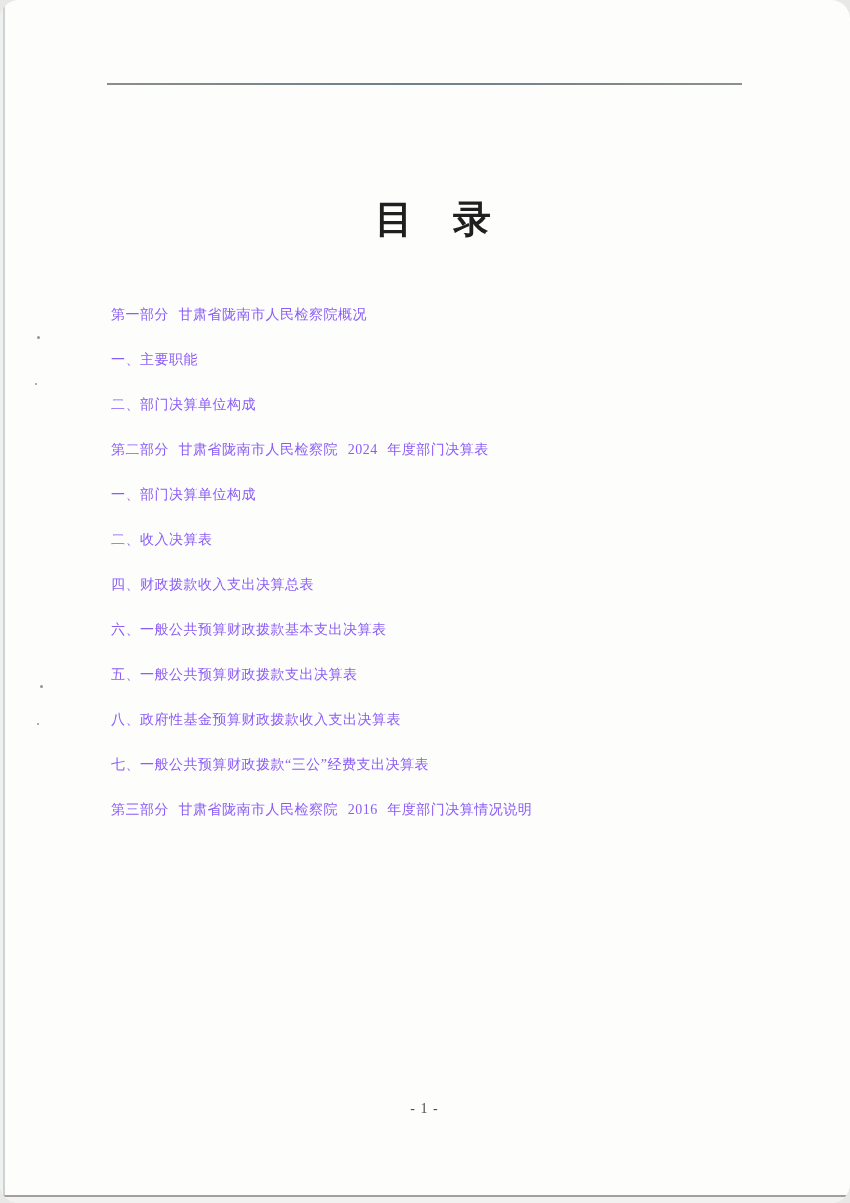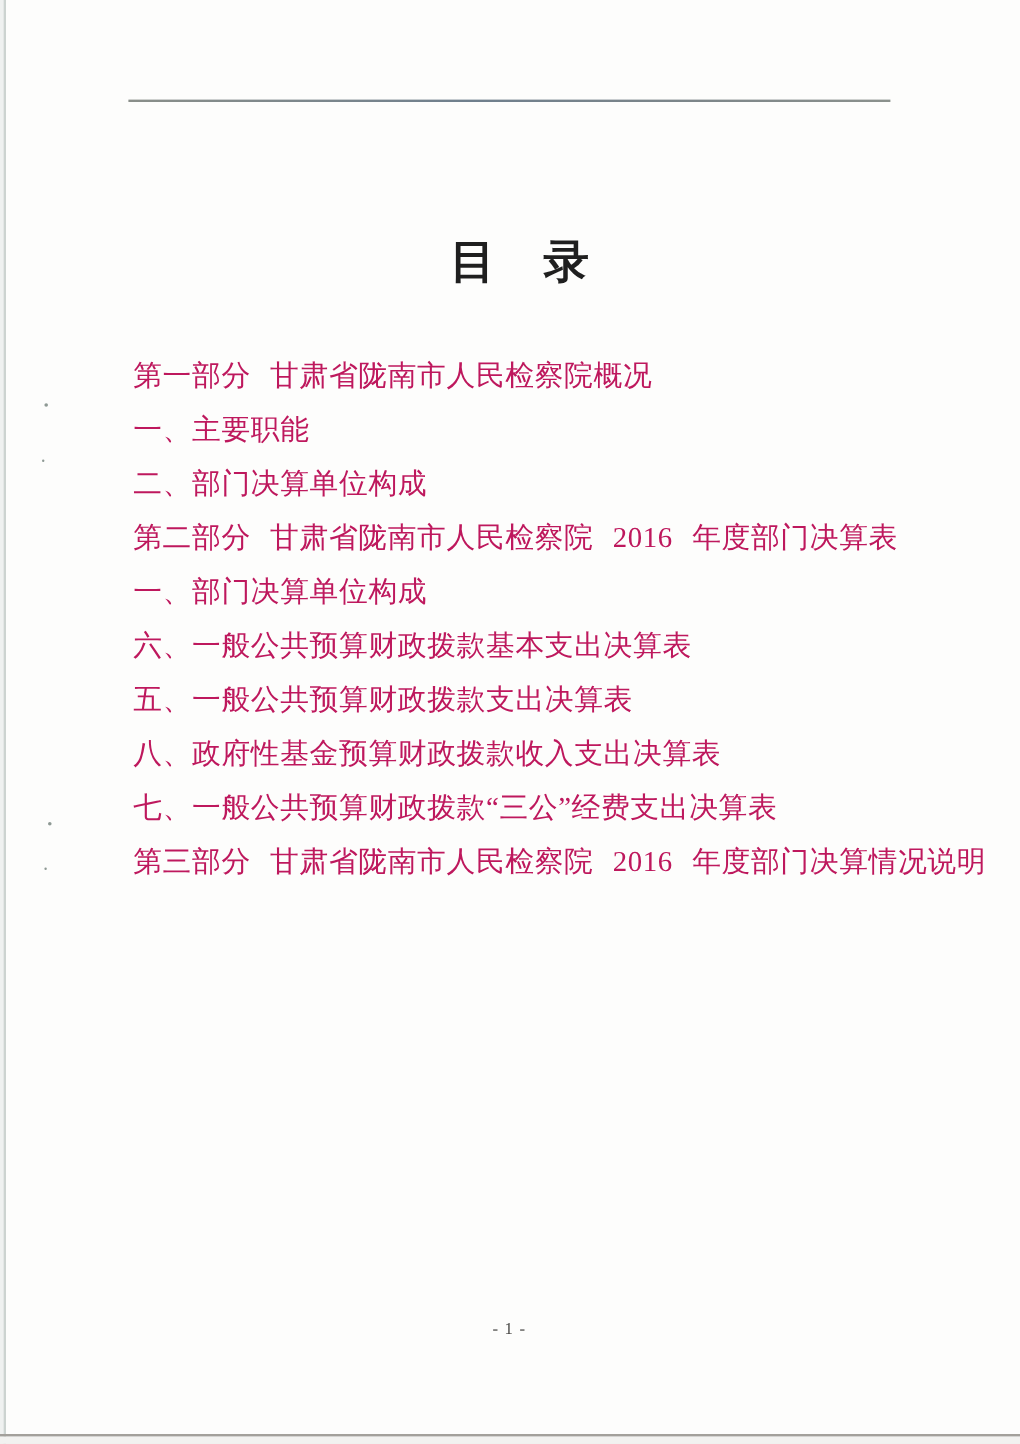--- a/index.html
+++ b/index.html
@@ -8,20 +8,21 @@
     background: #e8e8e6;
   }
   .scan-page {
     position: relative;
     width: 850px;
     height: 1203px;
     margin: 0 auto;
     background: #fdfdfc;
     overflow: hidden;
     font-family: "Liberation Serif", "DejaVu Serif", serif;
+    border-radius: 19px;
   }
   
   .edge-left {
     position: absolute;
     left: 3px; top: 0; bottom: 0;
     width: 2px;
     background: #ccd3d0;
   }
   .edge-left-outer {
     position: absolute;
@@ -81,22 +82,22 @@
   
   .toc {
     position: absolute;
     left: 111px;
     top: 292px;
     width: 680px;
   }
   .toc-line {
     height: 45px;
     line-height: 45px;
-    font-size: 24px;
-    color: #be185d;
+    font-size: 14px;
+    color: #8b5cf6;
     letter-spacing: 0.5px;
     word-spacing: 0.4em;
     white-space: nowrap;
   }
 
   
   .page-number {
     position: absolute;
     left: 107px;
     top: 1101px;
@@ -116,22 +117,24 @@
   <div class="edge-left"></div>
 
   <div class="top-rule"></div>
 
   <div class="doc-title">目　录</div>
 
   <div class="toc">
     <div class="toc-line">第一部分 甘肃省陇南市人民检察院概况</div>
     <div class="toc-line">一、主要职能</div>
     <div class="toc-line">二、部门决算单位构成</div>
-    <div class="toc-line">第二部分 甘肃省陇南市人民检察院 2016 年度部门决算表</div>
+    <div class="toc-line">第二部分 甘肃省陇南市人民检察院 2024 年度部门决算表</div>
     <div class="toc-line">一、部门决算单位构成</div>
+    <div class="toc-line">二、收入决算表</div>
+    <div class="toc-line">四、财政拨款收入支出决算总表</div>
     <div class="toc-line">六、一般公共预算财政拨款基本支出决算表</div>
     <div class="toc-line">五、一般公共预算财政拨款支出决算表</div>
     <div class="toc-line">八、政府性基金预算财政拨款收入支出决算表</div>
     <div class="toc-line">七、一般公共预算财政拨款“三公”经费支出决算表</div>
     <div class="toc-line">第三部分 甘肃省陇南市人民检察院 2016 年度部门决算情况说明</div>
   </div>
 
   <div class="page-number">- 1 -</div>
 
   <div class="speck s1"></div>

